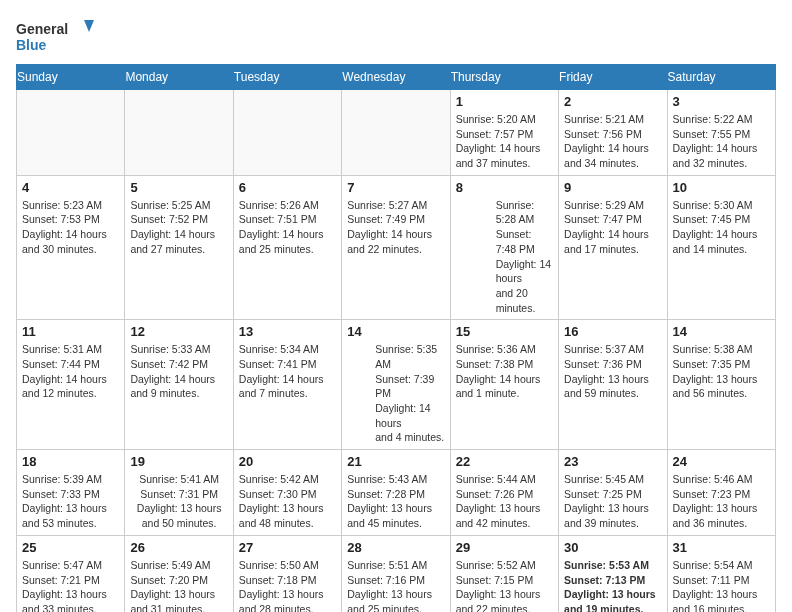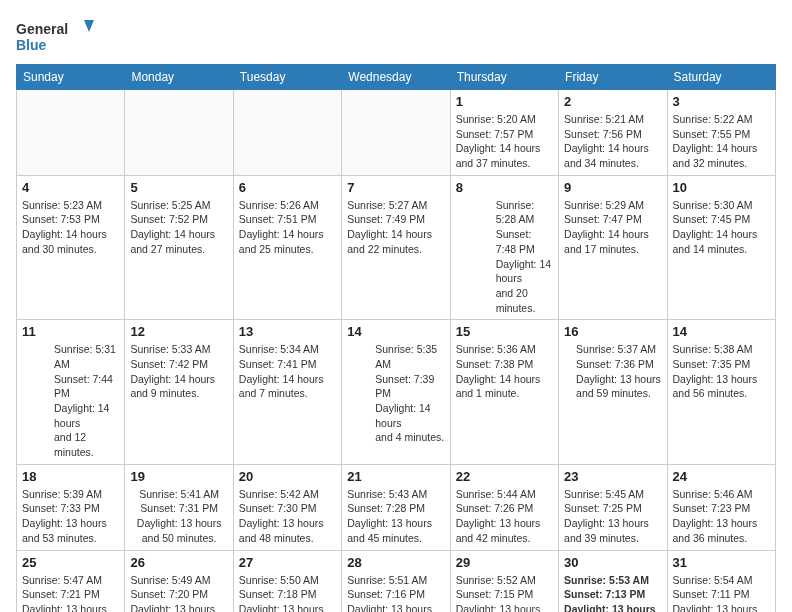--- a/index.html
+++ b/index.html
@@ -36,21 +36,21 @@
     }
     .calendar {
       width: 100%;
       border-collapse: collapse;
       font-size: 11px;
     }
     .calendar th {
       background-color: #2c7bb6;
       color: #fff;
       text-align: left;
-      padding: 5px 6px;
+      padding: 5px 0;
       font-size: 12px;
       font-weight: normal;
       border: 1px solid #2c7bb6;
     }
     .calendar td {
       border: 1px solid #ccc;
       vertical-align: top;
       padding: 4px 5px;
       width: 108px;
       min-height: 80px;
@@ -175,21 +175,21 @@
           <div class="day-num">10</div>
           <div class="day-info" style="white-space: pre-line;">Sunrise: 5:30 AM
 Sunset: 7:45 PM
 Daylight: 14 hours
 and 14 minutes.</div>
         </td>
       </tr>
       <tr>
         <td>
           <div class="day-num">11</div>
-          <div class="day-info" style="white-space: pre-line; margin-left: 32px;">Sunrise: 5:31 AM
+          <div class="day-info" style="white-space: pre-line;">Sunrise: 5:31 AM
 Sunset: 7:44 PM
 Daylight: 14 hours
 and 12 minutes.</div>
         </td>
         <td>
           <div class="day-num">12</div>
           <div class="day-info" style="white-space: pre-line;">Sunrise: 5:33 AM
 Sunset: 7:42 PM
 Daylight: 14 hours
 and 9 minutes.</div>
@@ -210,21 +210,21 @@
         </td>
         <td>
           <div class="day-num">15</div>
           <div class="day-info" style="white-space: pre-line;">Sunrise: 5:36 AM
 Sunset: 7:38 PM
 Daylight: 14 hours
 and 1 minute.</div>
         </td>
         <td>
           <div class="day-num">16</div>
-          <div class="day-info" style="white-space: pre-line; margin-left: 12px;">Sunrise: 5:37 AM
+          <div class="day-info" style="white-space: pre-line;">Sunrise: 5:37 AM
 Sunset: 7:36 PM
 Daylight: 13 hours
 and 59 minutes.</div>
         </td>
         <td>
           <div class="day-num">14</div>
           <div class="day-info" style="white-space: pre-line;">Sunrise: 5:38 AM
 Sunset: 7:35 PM
 Daylight: 13 hours
 and 56 minutes.</div>

